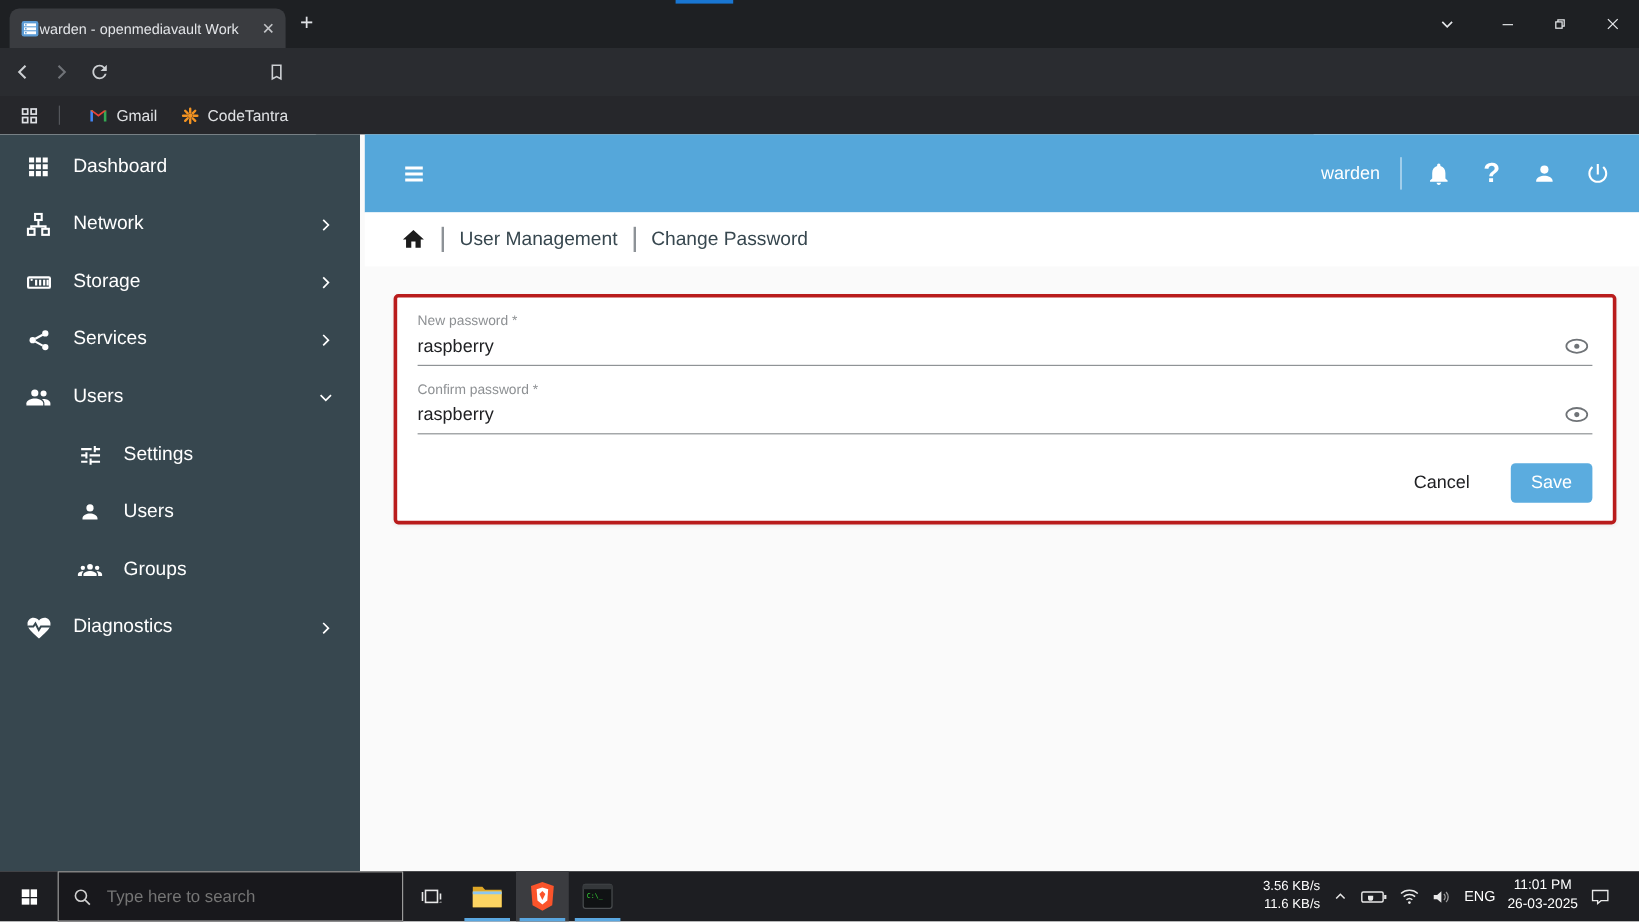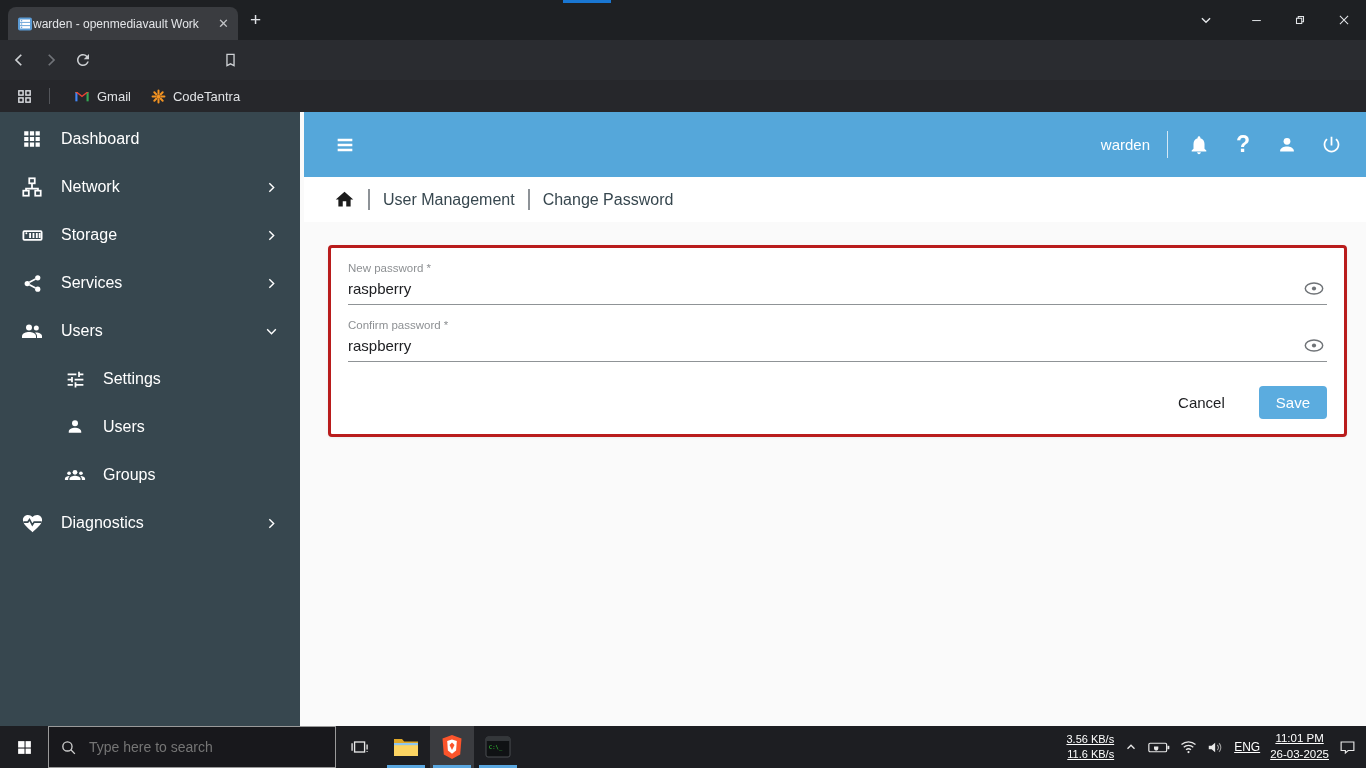--- a/index.html
+++ b/index.html
@@ -80,21 +80,21 @@
   .taskbar{position:absolute;bottom:0;left:0;width:1366px;height:42px;background:#1d1e22;
            display:flex;align-items:stretch;color:#fff;}
   .tb-start{width:48px;display:flex;align-items:center;justify-content:center;}
   .tb-search{width:288px;background:#18181c;border:1px solid #9a9a9a;box-sizing:border-box;
              display:flex;align-items:center;gap:10px;padding:0 11px;}
   .tb-search input{flex:1;background:transparent;border:0;outline:0;color:#d9d9d9;font-size:14px;
                    font-family:"Liberation Sans",sans-serif;}
   .tb-ic{width:44px;display:flex;align-items:center;justify-content:center;position:relative;margin-left:2px;}
   .tb-ic.open::after{content:"";position:absolute;left:3px;right:3px;bottom:0;height:3px;background:#5aa7e0;}
   .tb-ic.active{background:#3b3c40;}
-  .tray{margin-left:auto;display:flex;align-items:center;gap:10px;padding-right:10px;font-size:11px;text-decoration:underline;}
+  .tray{margin-left:auto;display:flex;align-items:center;gap:10px;padding-right:24px;font-size:11px;}
   .speeds{text-align:right;line-height:1.35;white-space:nowrap;}
   .clock{text-align:center;line-height:1.35;font-size:11.5px;white-space:nowrap;}
   .tray-ic{display:flex;align-items:center;color:#e8e8e8;}
 </style>
 </head>
 <body>
 
 <div class="titlebar">
   <div class="top-sliver"></div>
   <div class="tab">

